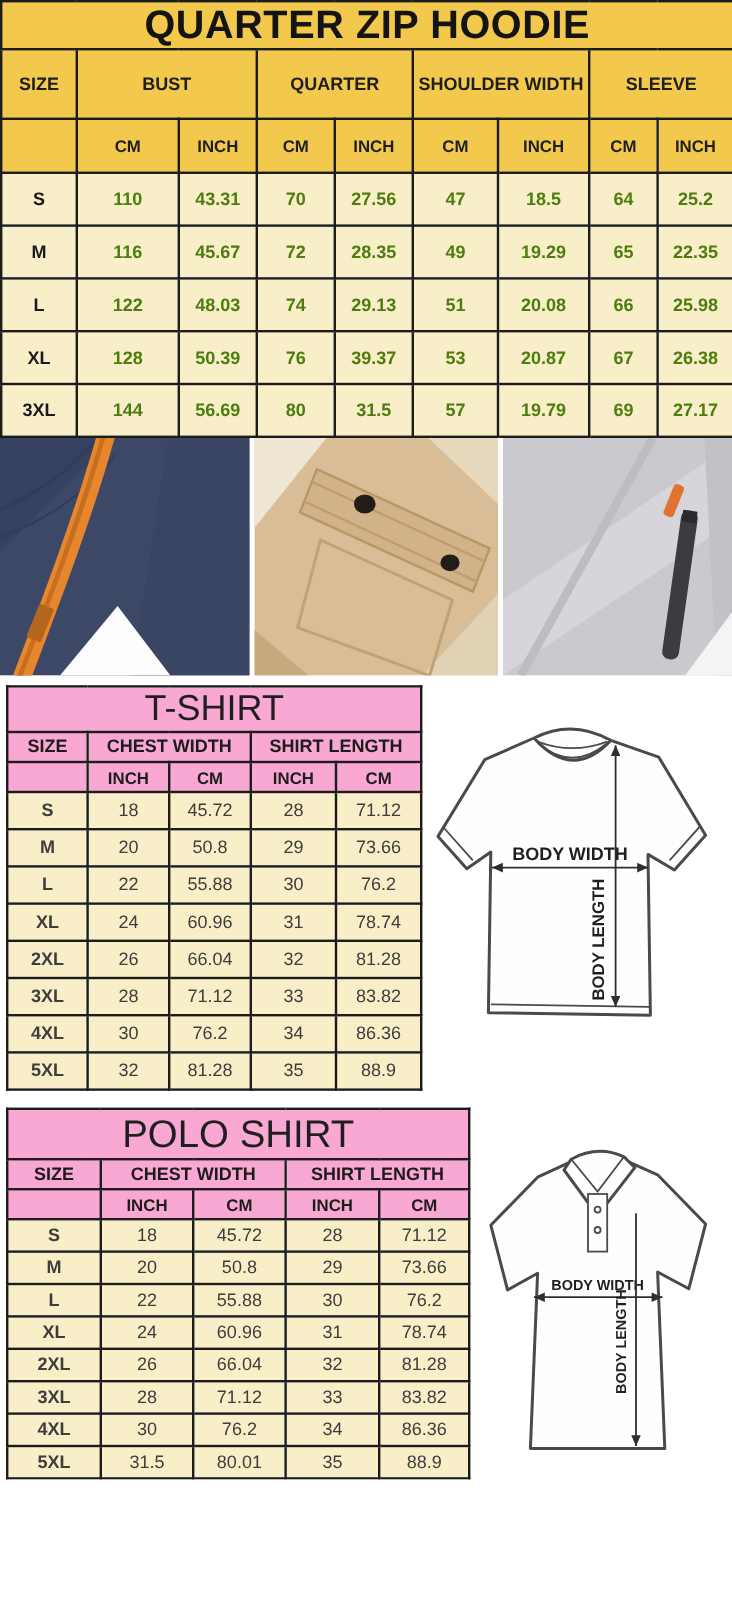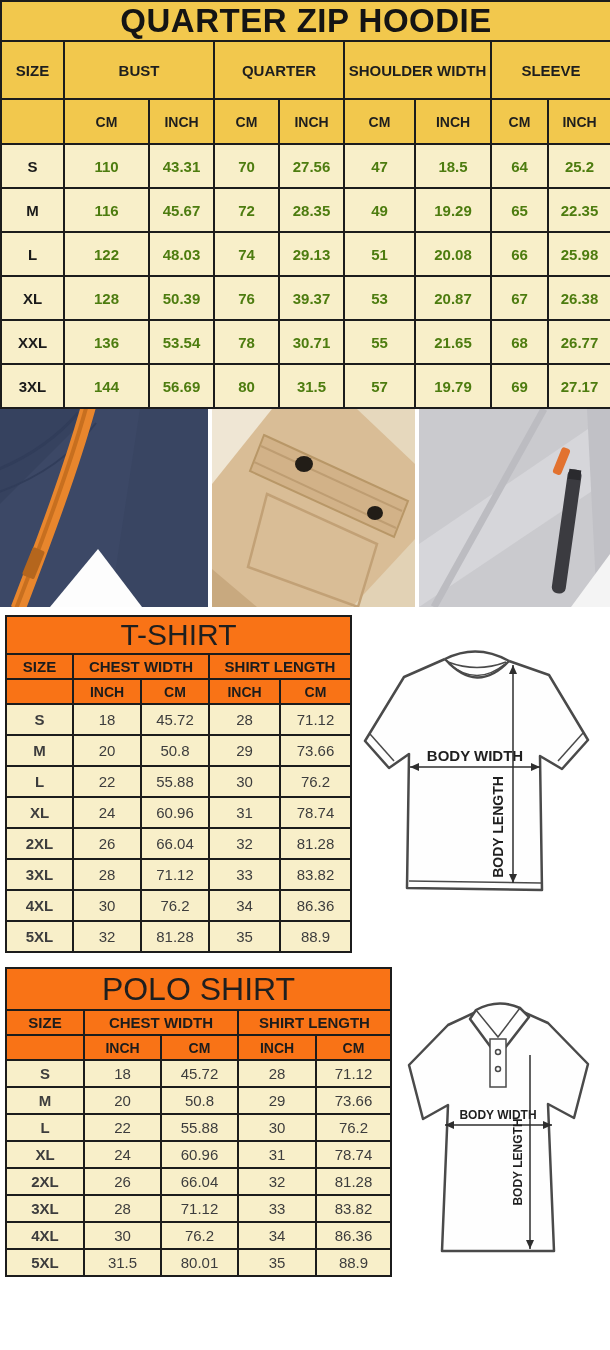--- a/index.html
+++ b/index.html
@@ -37,21 +37,21 @@
   .photos{display:flex;gap:4px;height:198px;background:#ffffff;}
   .photo{display:block;height:198px;flex:0 0 auto;}
 
   
   .section{display:flex;align-items:flex-start;background:#ffffff;}
   .tshirt-section{margin-top:8px;}
   .polo-section{margin-top:14px;}
   .sub-table{margin-left:5px;flex:0 0 auto;}
   .tshirt-table{width:345px;}
   .polo-table{width:385px;padding-left:45px;}
-  .sub-table th{background:#f97316;color:#1c1c1c;text-align:center;}
+  .sub-table th{background:#f9a8d4;color:#1c1c1c;text-align:center;}
   .sub-table .title-cell{font-weight:400;color:#1f1f1f;}
   .tshirt-table .title-cell{height:36px;font-size:30px;}
   .polo-table .title-cell{height:40px;font-size:32px;}
   .sub-table .group-row th{height:23px;font-size:15px;}
   .sub-table .unit-row th{height:23px;font-size:14px;}
   .sub-table td{background:#F8EFC9;font-size:15px;color:#3d3d3d;}
   .tshirt-table td{height:29px;}
   .polo-table td{height:25px;}
 
   .diagram{flex:1 1 auto;display:flex;justify-content:center;align-items:center;}
@@ -136,31 +136,20 @@
           <td>128</td>
           <td>50.39</td>
           <td>76</td>
           <td>39.37</td>
           <td>53</td>
           <td>20.87</td>
           <td>67</td>
           <td>26.38</td>
         </tr>
         <tr>
-          <td class="size-col">XXL</td>
-          <td>136</td>
-          <td>53.54</td>
-          <td>78</td>
-          <td>30.71</td>
-          <td>55</td>
-          <td>21.65</td>
-          <td>68</td>
-          <td>26.77</td>
-        </tr>
-        <tr>
           <td class="size-col">3XL</td>
           <td>144</td>
           <td>56.69</td>
           <td>80</td>
           <td>31.5</td>
           <td>57</td>
           <td>19.79</td>
           <td>69</td>
           <td>27.17</td>
         </tr>

